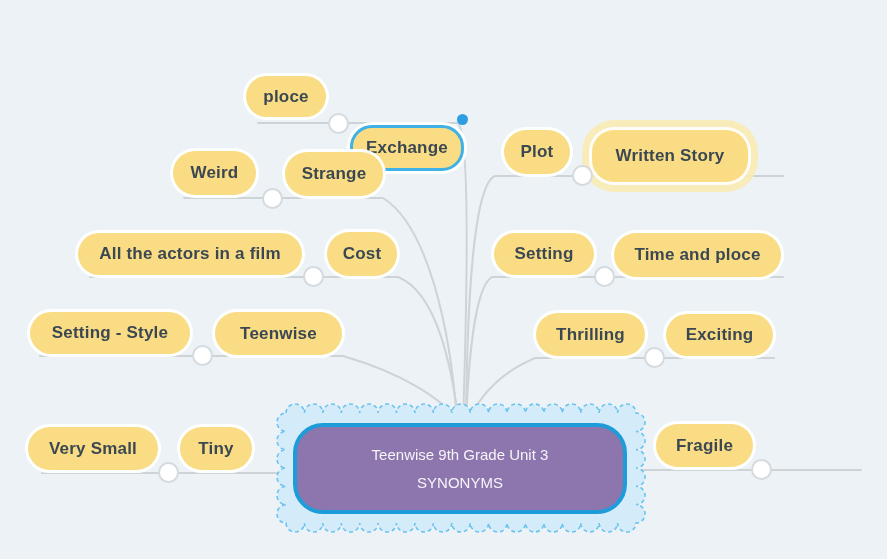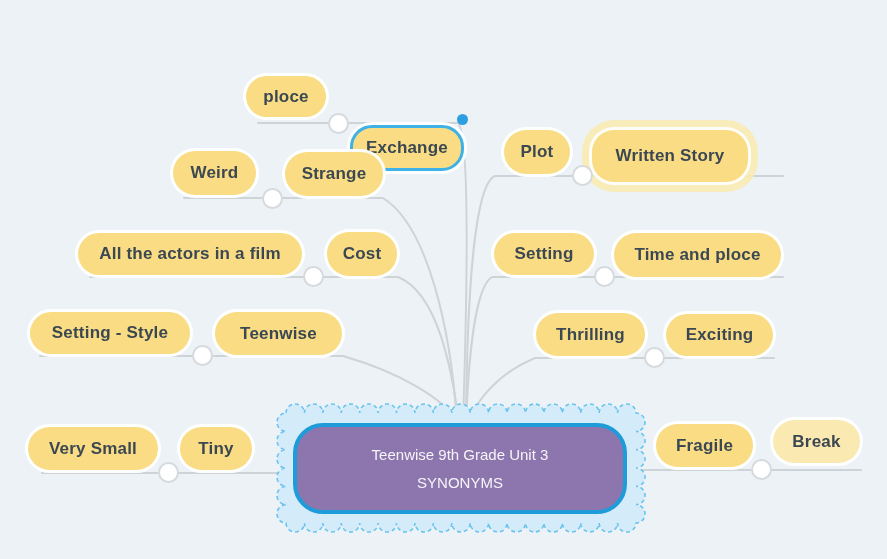--- a/index.html
+++ b/index.html
@@ -79,21 +79,20 @@
   <div class="node" style="left:30px;top:312px;width:160px;height:42px;">Setting - Style</div>
   <div class="node" style="left:215px;top:312px;width:127px;height:43px;">Teenwise</div>
 
   <div class="node" style="left:536px;top:313px;width:109px;height:43px;">Thrilling</div>
   <div class="node" style="left:666px;top:314px;width:107px;height:42px;">Exciting</div>
 
   <div class="node" style="left:28px;top:427px;width:130px;height:43px;">Very Small</div>
   <div class="node" style="left:180px;top:427px;width:72px;height:43px;">Tiny</div>
 
   <div class="node" style="left:656px;top:424px;width:97px;height:43px;">Fragile</div>
-  <div class="node light" style="left:773px;top:420px;width:87px;height:43px;">Break</div>
 
   <div class="central">
     <div class="t1">Teenwise 9th Grade Unit 3</div>
     <div class="t2">SYNONYMS</div>
   </div>
 
   <div class="dot" style="left:328px;top:113px;"></div>
   <div class="dot" style="left:572px;top:165px;"></div>
   <div class="dot" style="left:262px;top:188px;"></div>
   <div class="dot" style="left:303px;top:266px;"></div>

